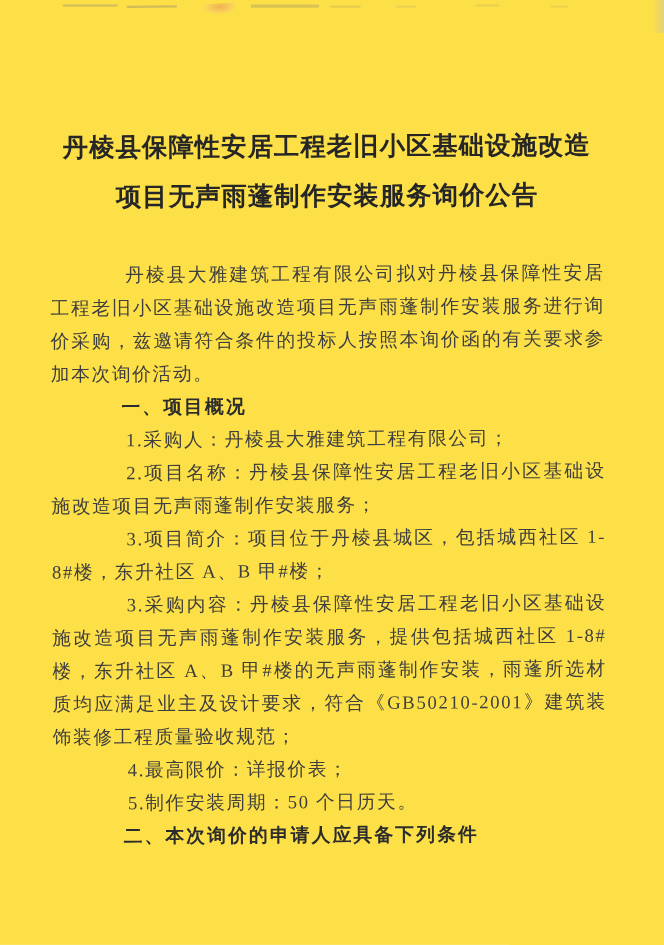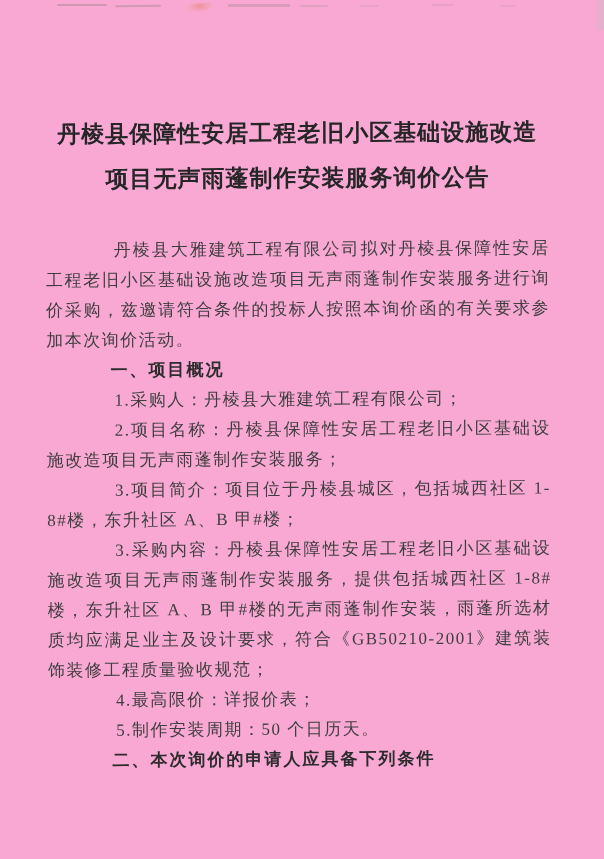--- a/index.html
+++ b/index.html
@@ -5,21 +5,21 @@
 <style>
   html, body {
     margin: 0;
     padding: 0;
     background: #ffffff;
   }
   .page {
     position: relative;
     width: 604px;
     height: 859px;
-    background: #f9a8d4;
+    background: #fde047;
     overflow: hidden;
     font-family: "Liberation Serif", "DejaVu Serif", serif;
   }
   
   .artifact {
     position: absolute;
     pointer-events: none;
   }
   .streak {
     height: 2px;

